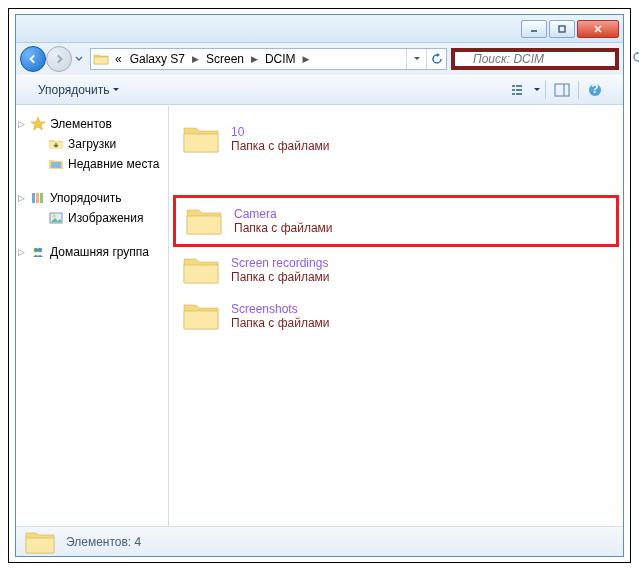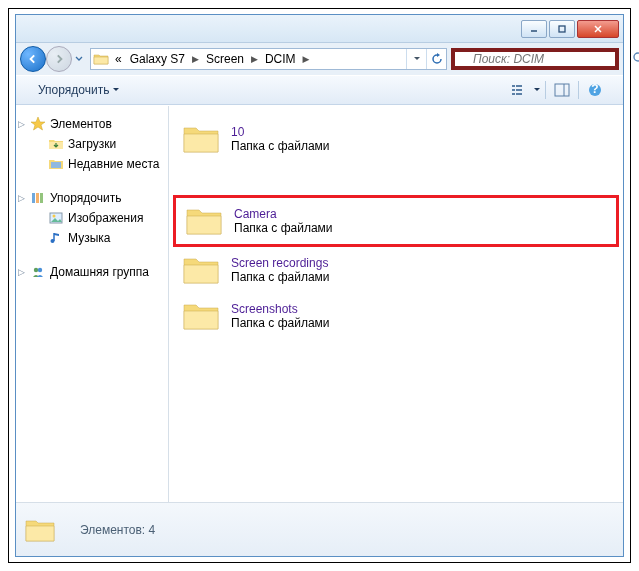--- a/index.html
+++ b/index.html
@@ -44,25 +44,25 @@
   .sb-head { display:flex; align-items:center; padding:2px 4px 2px 14px; gap:4px; }
   .sb-head .arrow { position:absolute; left:2px; color:#7a8ca0; font-size:9px; }
   .sb-head { position:relative; }
   .sb-item { display:flex; align-items:center; padding:2px 4px 2px 32px; gap:4px; white-space:nowrap; overflow:hidden; }
   .sb-ico { width:16px; height:16px; flex-shrink:0; display:flex; align-items:center; justify-content:center; }
 
   .content { flex:1; padding:10px 4px; overflow:auto; }
   .folder-row { display:flex; align-items:center; padding:6px 8px; gap:10px; }
   .folder-row.highlight { border:3px solid #ec1c24;margin-top:33px; }
   .folder-ico { width:40px; height:34px; flex-shrink:0; }
-  .folder-txt .name { color:#4c1d95; }
-  .folder-txt .type { color:#000000; }
-
-  
-  .status { height:54px; border-top:1px solid #d6dfe8; background:linear-gradient(#f4f8fc,#e6eef7); display:flex; align-items:center; padding:0 8px; gap:24px; }
+  .folder-txt .name { color:#8b5cf6; }
+  .folder-txt .type { color:#7f1d1d; }
+
+  
+  .status { height:30px; border-top:1px solid #d6dfe8; background:linear-gradient(#f4f8fc,#e6eef7); display:flex; align-items:center; padding:0 8px; gap:10px; }
   .status .big-ico { width:32px; height:28px; }
   .status .txt { color:#4b6075; }
 
   
   .fold-back { fill:#f5d97a; }
   .fold-front { fill:#fce9a7; }
   .fold-stroke { stroke:#c9a94e; stroke-width:0.5; }
 </style>
 </head>
 <body>
@@ -235,30 +235,20 @@
         </div>
         <div class="sb-item">
           <span class="sb-ico">
                 <svg width="16" height="14" viewBox="0 0 16 14">
                   <rect x="2" y="2" width="12" height="10" fill="#def" stroke="#89a"></rect>
                   <circle cx="6" cy="5" r="1.5" fill="#f7c948"></circle>
                   <path d="M3 11 L7 7 L10 10 L12 8 L14 11 Z" fill="#6b9"></path>
                 </svg>
               </span>
           <span>Изображения</span>
-        </div>
-        <div class="sb-item">
-          <span class="sb-ico">
-                <svg width="16" height="14" viewBox="0 0 16 14">
-                  <path d="M6 2 L6 10" stroke="#2a6fc4" stroke-width="1.5"></path>
-                  <circle cx="4.5" cy="10" r="2" fill="#2a6fc4"></circle>
-                  <path d="M6 2 L11 3 L11 5 L6 4" fill="#2a6fc4"></path>
-                </svg>
-              </span>
-          <span>Музыка</span>
         </div>
       </div>
 
       <div class="sb-group">
         <div class="sb-head">
           <span class="arrow">▷</span>
           <span class="sb-ico">
                 <svg width="16" height="16" viewBox="0 0 16 16">
                   <circle cx="6" cy="6" r="2.2" fill="#5fa05f"></circle>
                   <circle cx="10" cy="6" r="2.2" fill="#4a90d9"></circle>

